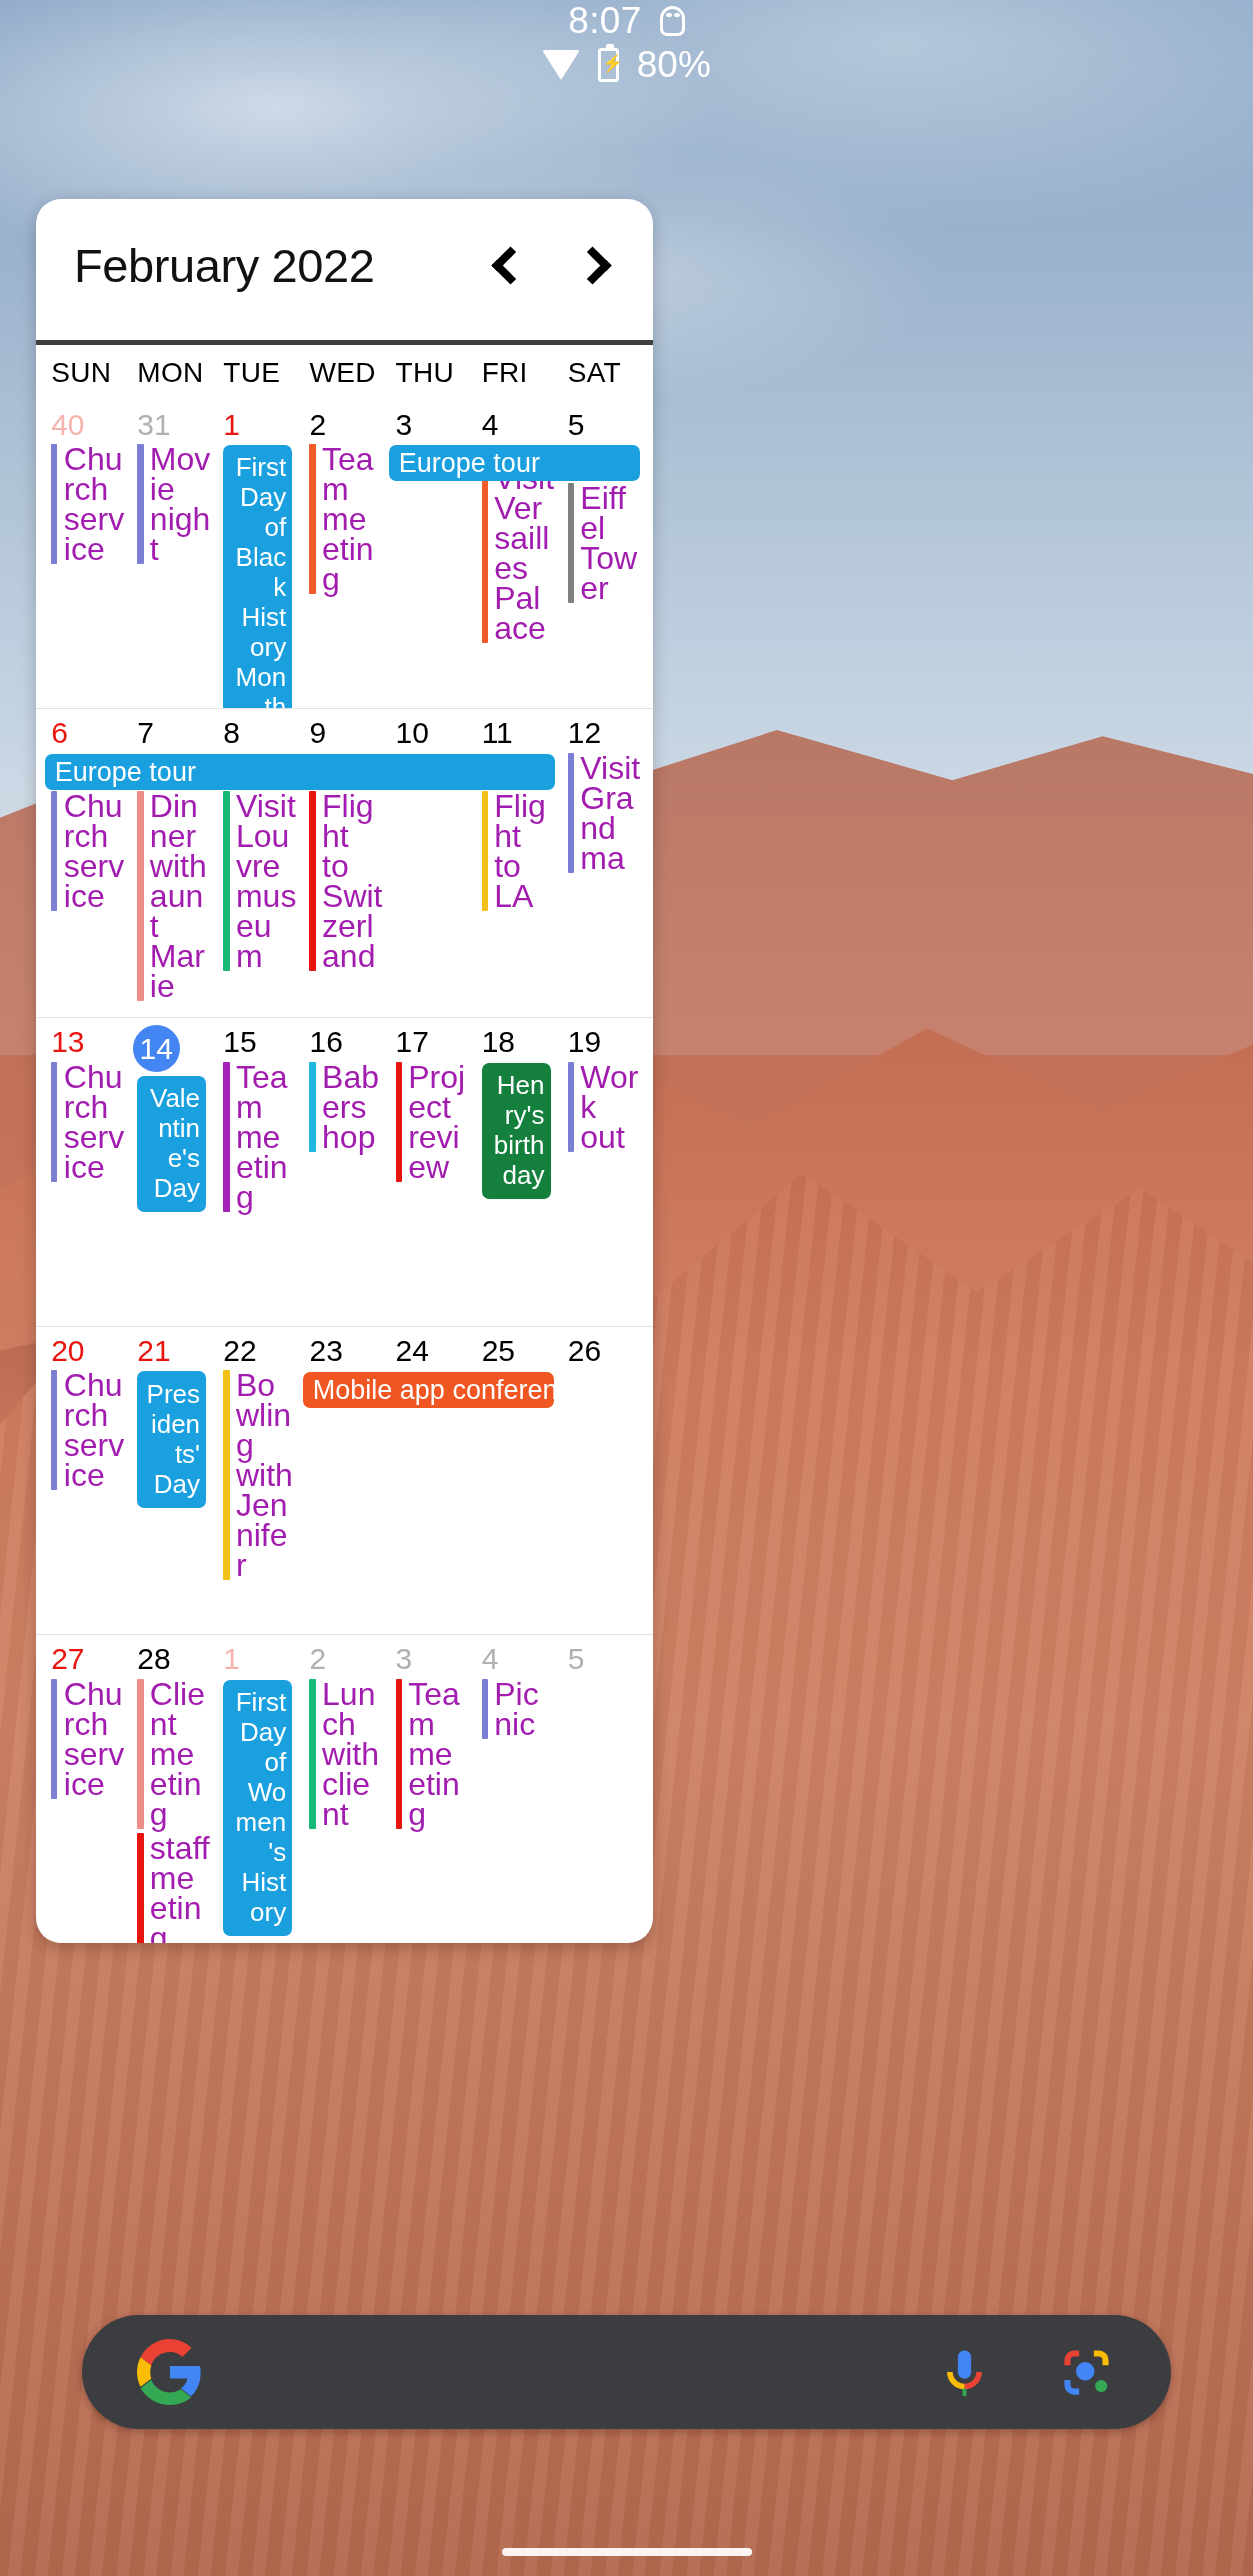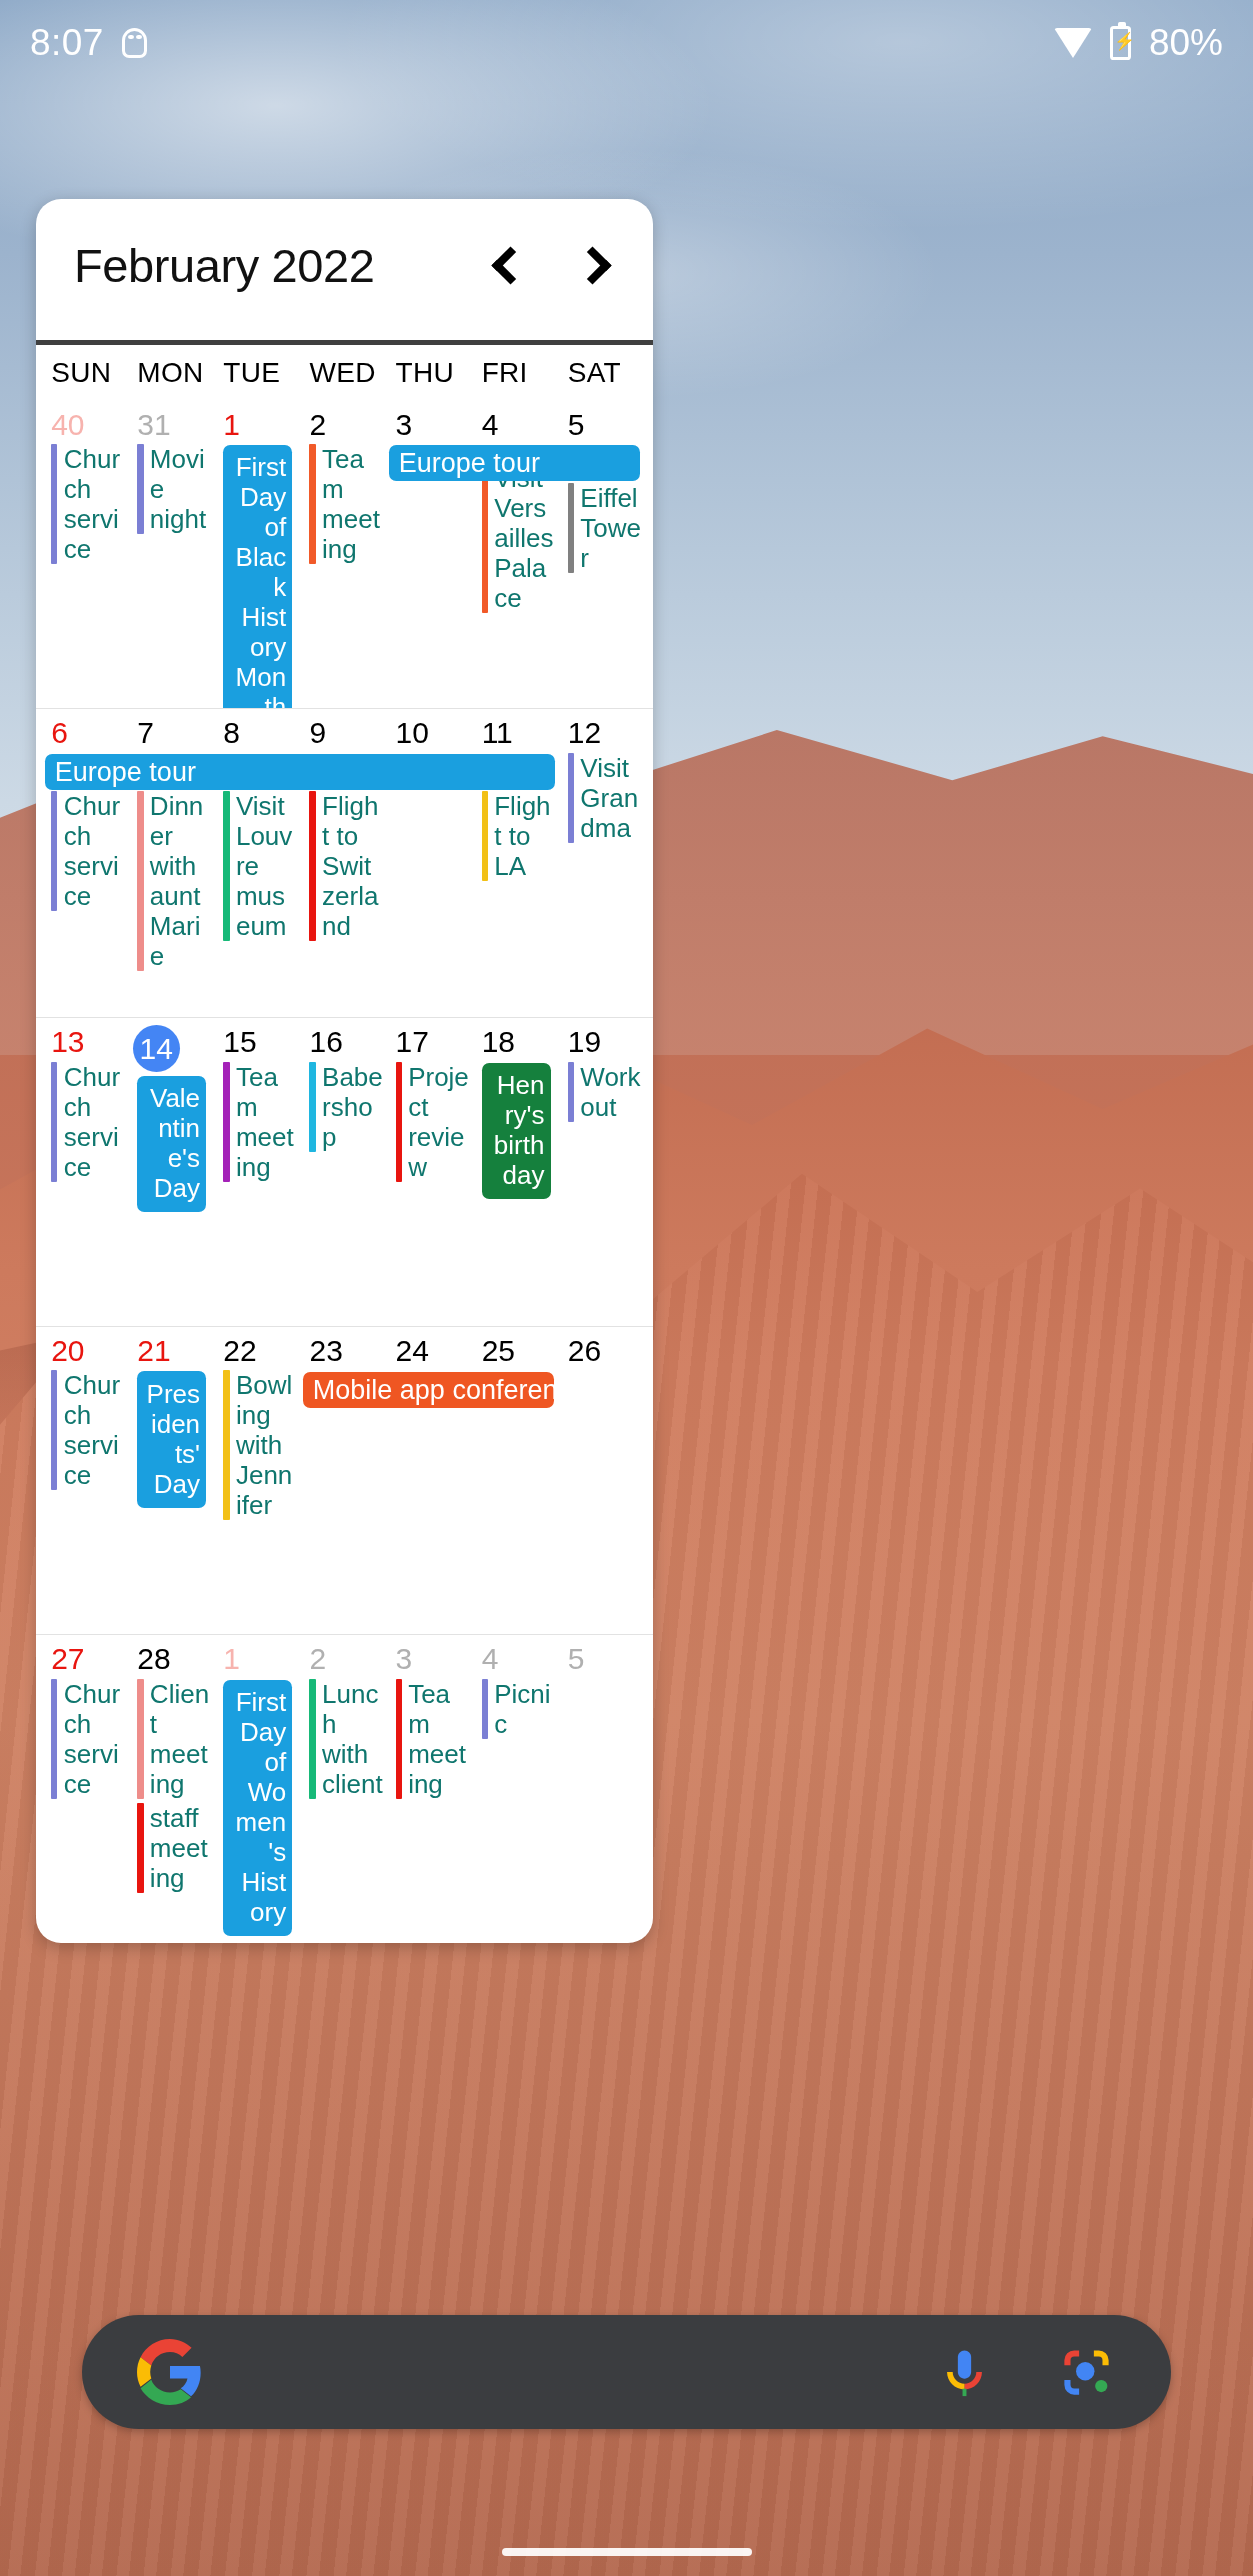--- a/index.html
+++ b/index.html
@@ -47,21 +47,21 @@
     position:absolute; left:787px; top:1055px; width:466px; height:179px;
     background:linear-gradient(to bottom,#8fc3a6,#b9cdbd 60%, rgba(200,170,150,0));
     clip-path:polygon(0% 88%, 16% 66%, 36% 78%, 58% 52%, 78% 70%, 100% 46%, 100% 100%, 0% 100%);
     opacity:.75;
   }
 
   
   #statusbar {
     position:absolute; left:0; top:0; width:1253px; height:86px;
     display:flex; align-items:center; justify-content:space-between;
-    padding:0 30px; z-index:6; color:#fff;
+    padding:0 30px; z-index:6; color:#fff;flex-direction:column;
   }
   .sb-left, .sb-right { display:flex; align-items:center; gap:18px; }
   .sb-time { font-size:37px; font-weight:500; letter-spacing:0.4px; }
   .sb-pct { font-size:37px; font-weight:500; }
   .icon-bug {
     width:25px; height:30px; border:3.6px solid #fff; border-radius:12.5px 12.5px 7.2px 7.2px;
     position:relative;
   }
   .icon-bug::before{
     content:""; position:absolute; left:3.6px; top:3.6px; width:5.4px; height:4.5px;
@@ -130,21 +130,21 @@
   .daynum.today {
     color:#ffffff; background:#4485f4; border-radius:50%;
     width:47px; height:47px; line-height:47px; text-align:center; min-width:0;
     margin-left:-4.5px; position:relative; z-index:3;
   }
   .ev-list { margin-top:2.7px; display:flex; flex-direction:column; gap:3.6px; }
   .ev {
     display:flex; align-items:stretch; gap:6.3px;
   }
   .ev-bar { width:6.3px; border-radius:0.9px; flex:0 0 6.3px; }
-  .ev-txt { font-size:26px; line-height:30px; color:#0f766e; word-break:break-word; }
+  .ev-txt { font-size:32px; line-height:30px; color:#a21caf; word-break:break-word; }
   .ev-chip {
     background:#1a9fdf; color:#fff; border-radius:7.2px;
     font-size:26px; line-height:30px; padding:7.2px 6.3px 9px 8px; word-break:break-word;
     display:block; margin-right:5.4px;text-align:right;
   }
   .ev-chip.red { background:#15803d; }
   .ev-chip-wrap { margin-top:0.9px; }
 
   
   .band {

